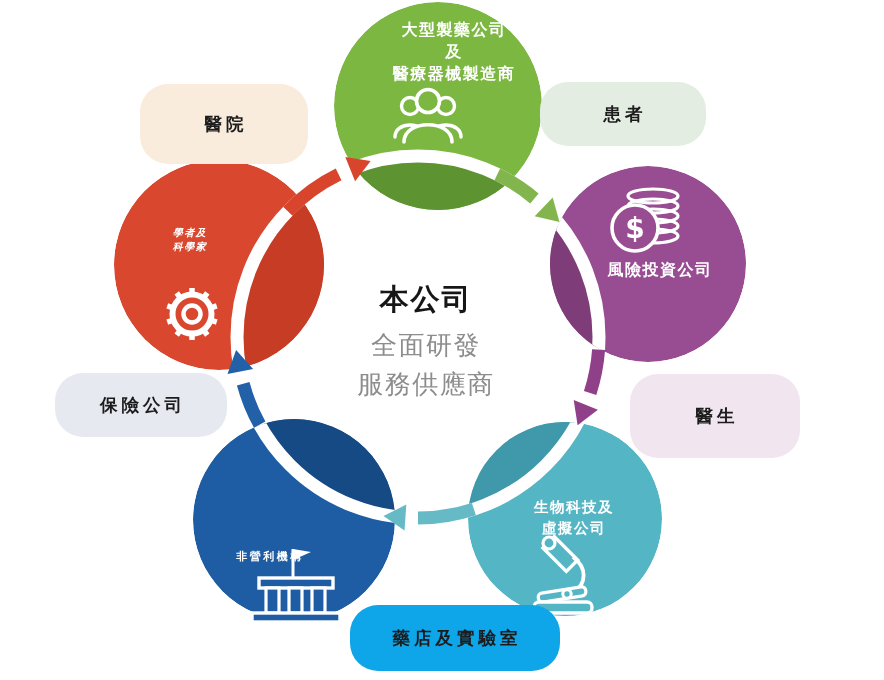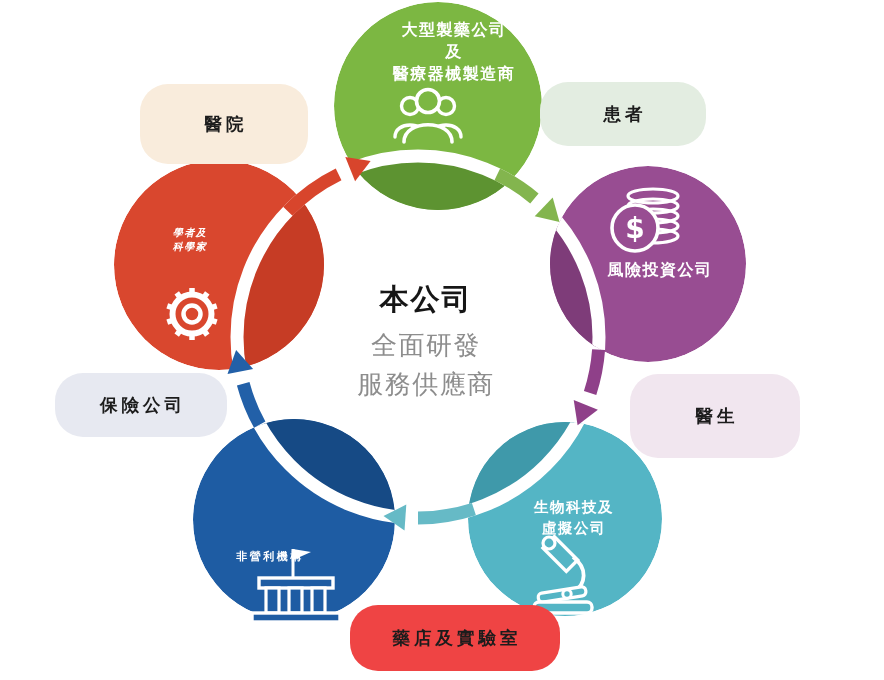--- a/index.html
+++ b/index.html
@@ -12,21 +12,21 @@
   
   .pill {
     position:absolute; display:flex; align-items:center; justify-content:center;
     border-radius:28px; font-weight:bold; font-size:17.5px; color:#1c1c1c;
     letter-spacing:4px; text-indent:4px;
   }
   .pill-hospital   { left:140px; top:84px;  width:168px; height:80px; background:#f9ecdc; }
   .pill-patient    { left:540px; top:82px;  width:166px; height:64px; background:#e3ede1;align-items:center; }
   .pill-doctor     { left:630px; top:374px; width:170px; height:84px; background:#f1e6ef; }
   .pill-insurance  { left:55px;  top:373px; width:172px; height:64px; background:#e7e9f1; }
-  .pill-pharmacy   { left:350px; top:605px; width:210px; height:66px; background:#ef4444; }
+  .pill-pharmacy   { left:350px; top:605px; width:210px; height:66px; background:#0ea5e9; }
 
   
   .circle-label {
     position:absolute; transform:translate(-50%,-50%);
     color:#ffffff; font-weight:bold; text-align:center;
     white-space:pre-line; letter-spacing:1.5px;
   }
   .lbl-pharma    { left:454px; top:52px;  font-size:16px; line-height:1.38; }
   .lbl-vc        { left:660px; top:270px; font-size:16px; }
   .lbl-biotech   { left:574px; top:518px; font-size:14.5px; line-height:1.45; }

